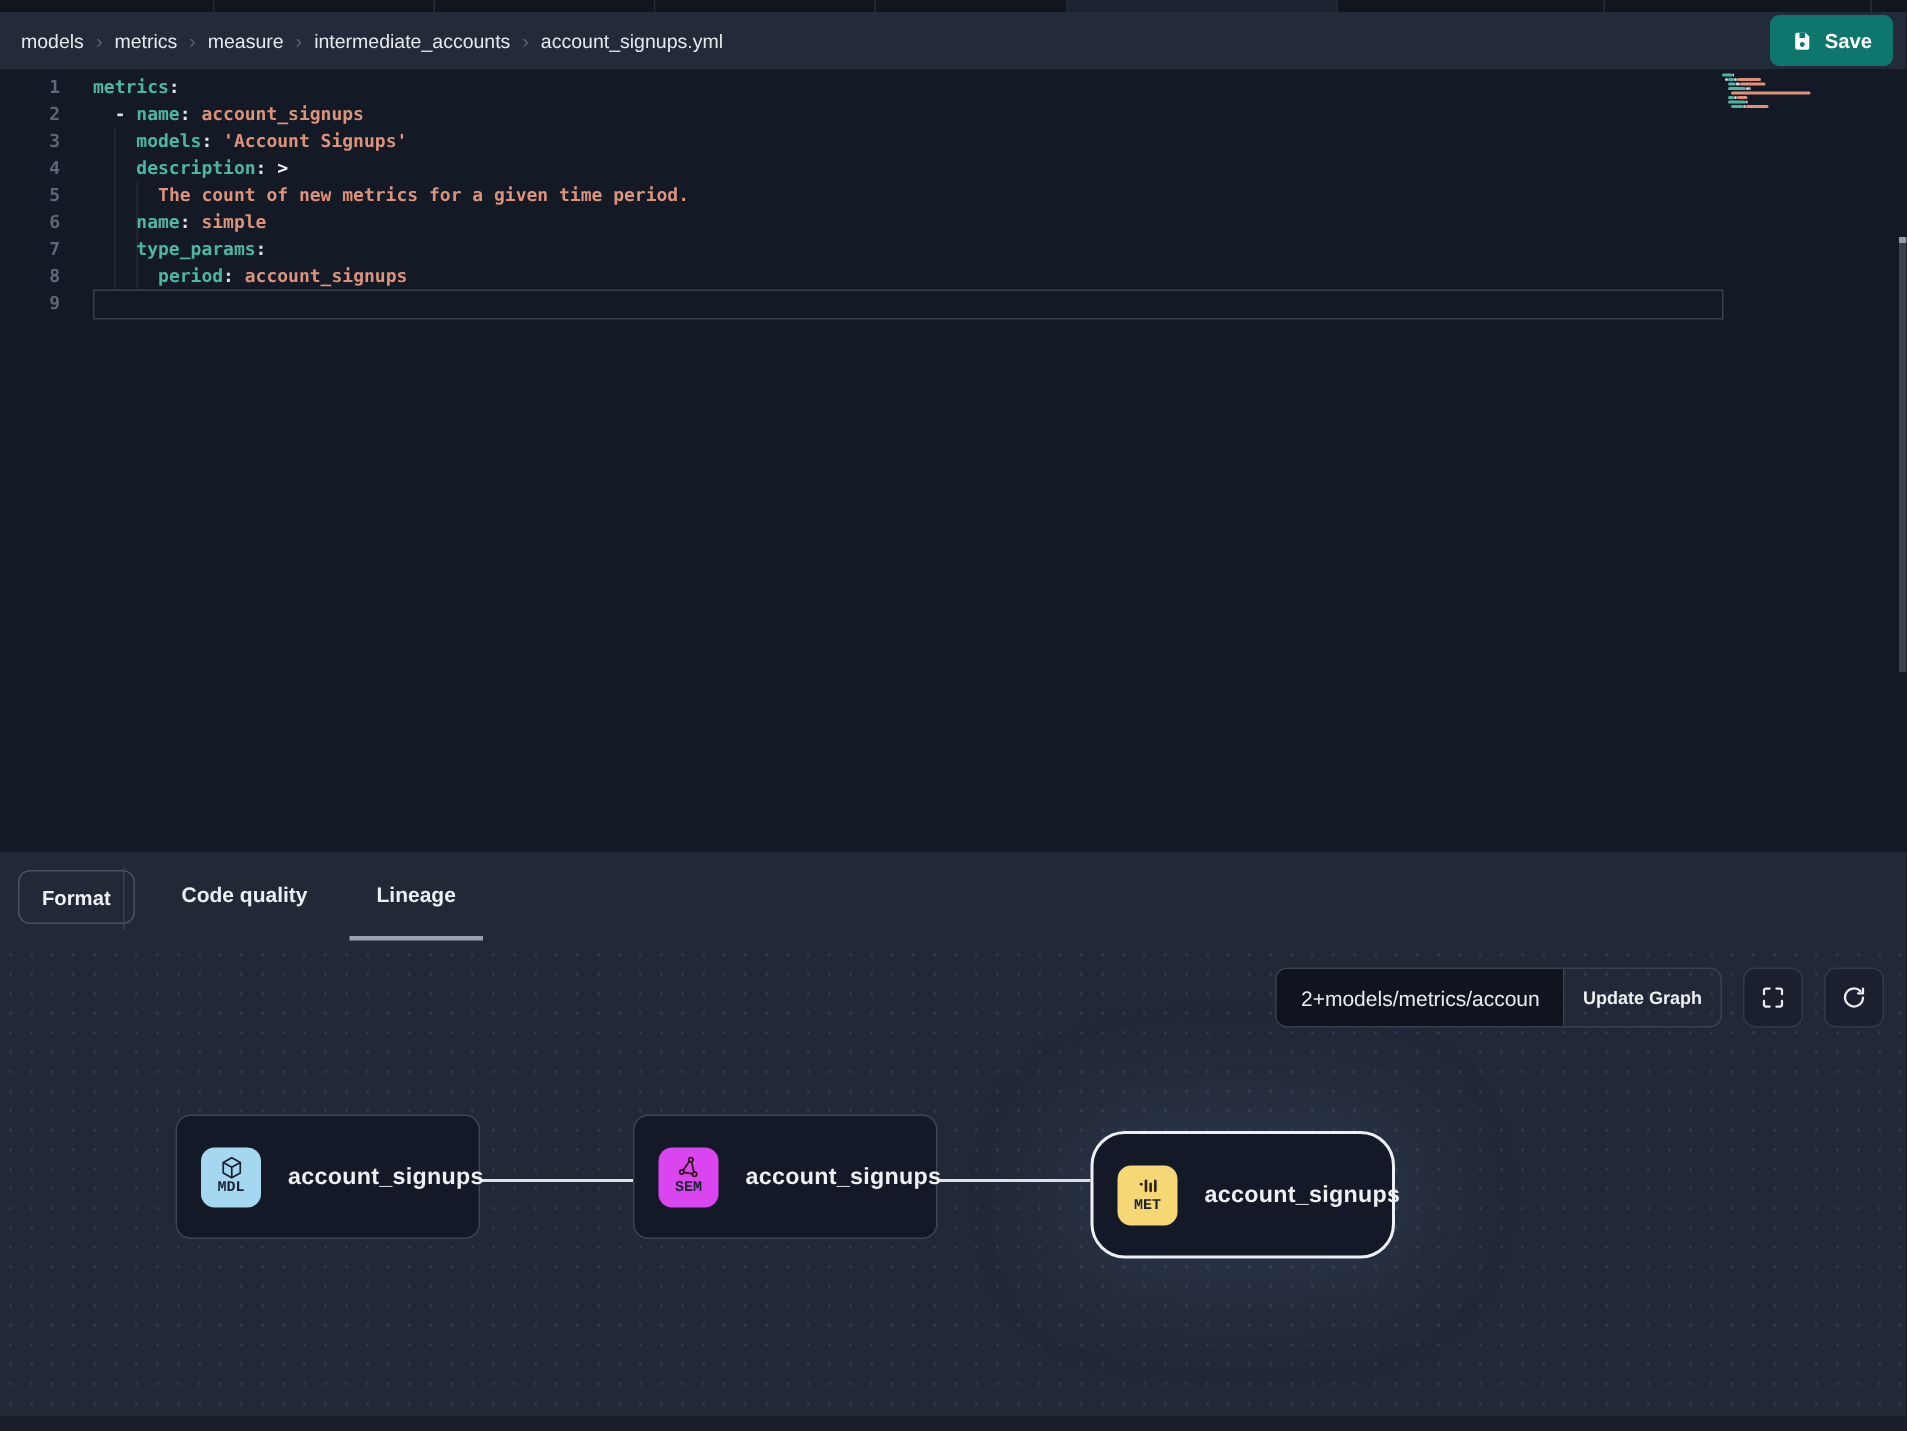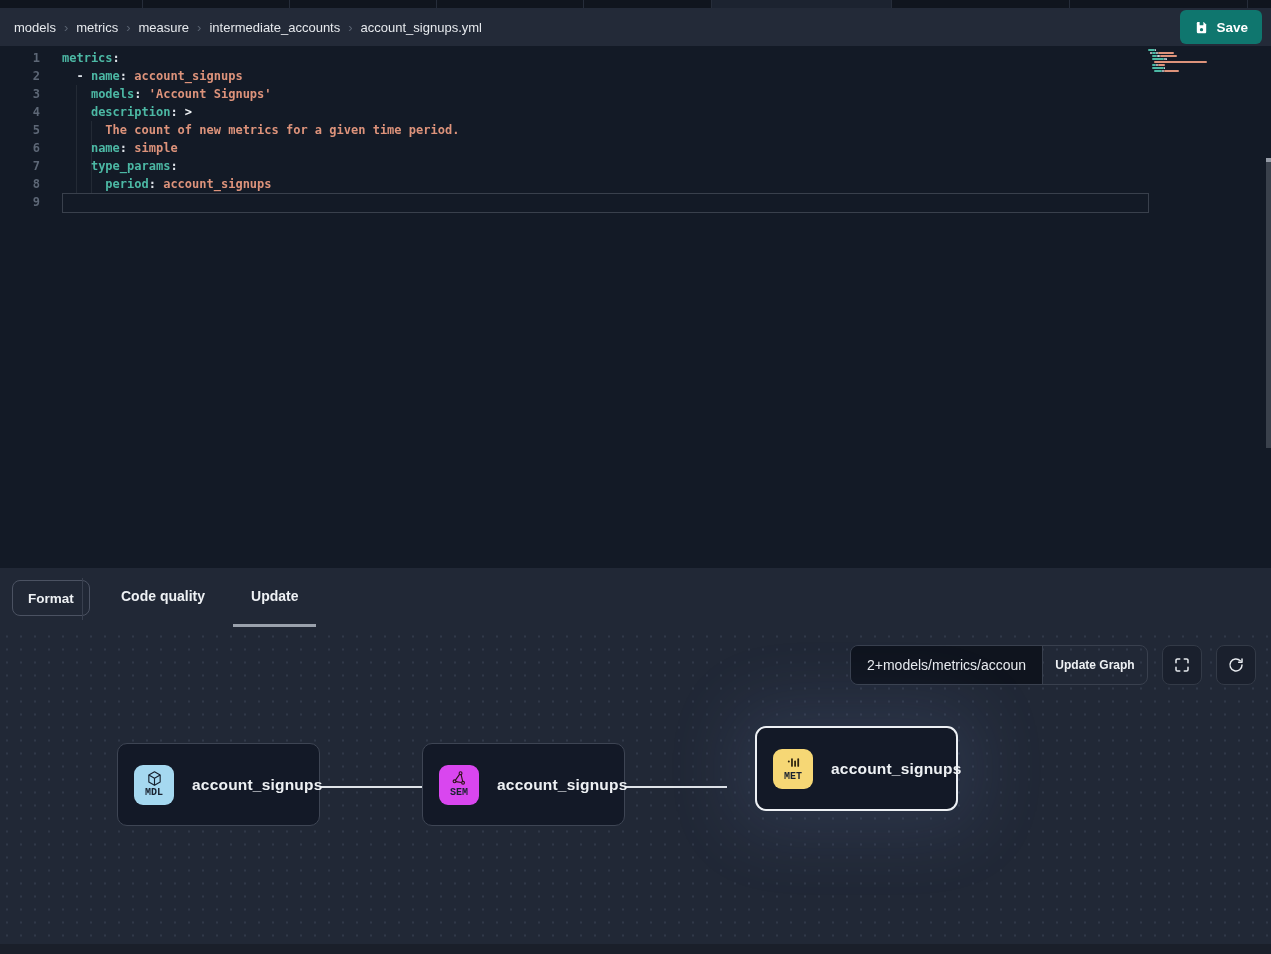--- a/index.html
+++ b/index.html
@@ -79,22 +79,22 @@
   .icon-btn { width: 40px; height: 40px; background: #1a202d; border: 1px solid #333a47;
     border-radius: 8px; display: flex; align-items: center; justify-content: center; cursor: pointer; }
 
   .edge { position: absolute; height: 1.5px; background: #dfe3e8; top: 156px; }
   .e1 { left: 320px; width: 102px; }
   .e2 { left: 625px; width: 102px; }
 
   .node { position: absolute; top: 113px; width: 203px; height: 83px; background: #131927;
     border: 1px solid #3e4554; border-radius: 10px; display: flex; align-items: center;
     padding-left: 16px; gap: 18px; cursor: pointer; }
-  .node.selected { border: 2px solid #edf0f4; border-radius: 11px; top: 96px; height: 85px;
-    box-shadow: 0 0 70px 22px rgba(120,150,210,0.12); margin-left: 28px; }
+  .node.selected { border: 2px solid #edf0f4; border-radius: 23px; top: 124px; height: 85px;
+    box-shadow: 0 0 70px 22px rgba(120,150,210,0.12); }
   .badge { width: 40px; height: 40px; border-radius: 9px; display: flex; flex-direction: column;
     align-items: center; justify-content: center; flex-shrink: 0; }
   .badge-label { font-family: Liberation Mono, monospace; font-size: 10px; font-weight: bold;
     color: var(--badge-text, #1a2230); line-height: 12px; }
   .node-label { color: var(--node-label, #eef1f4); font-size: 15.5px; font-weight: bold;
     letter-spacing: 0.2px; }
 
   .bottom-strip { position: absolute; bottom: 0; left: 0; width: 1271px; height: 10px;
     background: #1a1f2a; }
 </style>
@@ -204,21 +204,21 @@
       <div class="scroll-tick"></div>
     </div>
   </div>
 
   <div class="panel">
     <div class="panel-header">
       <button class="format-btn">Format</button>
       <div class="vdiv"></div>
       <div class="tabs" id="panel-tabs">
           <div class="tab">Code quality</div>
-          <div class="tab active">Update</div>
+          <div class="tab active">Lineage</div>
         </div>
     </div>
 
     <div class="graph">
       <div class="controls">
         <div class="selector-group">
           <input class="selector-input" value="2+models/metrics/accounts/" style="">
           <button class="update-btn">Update Graph</button>
         </div>
         <button class="icon-btn">

